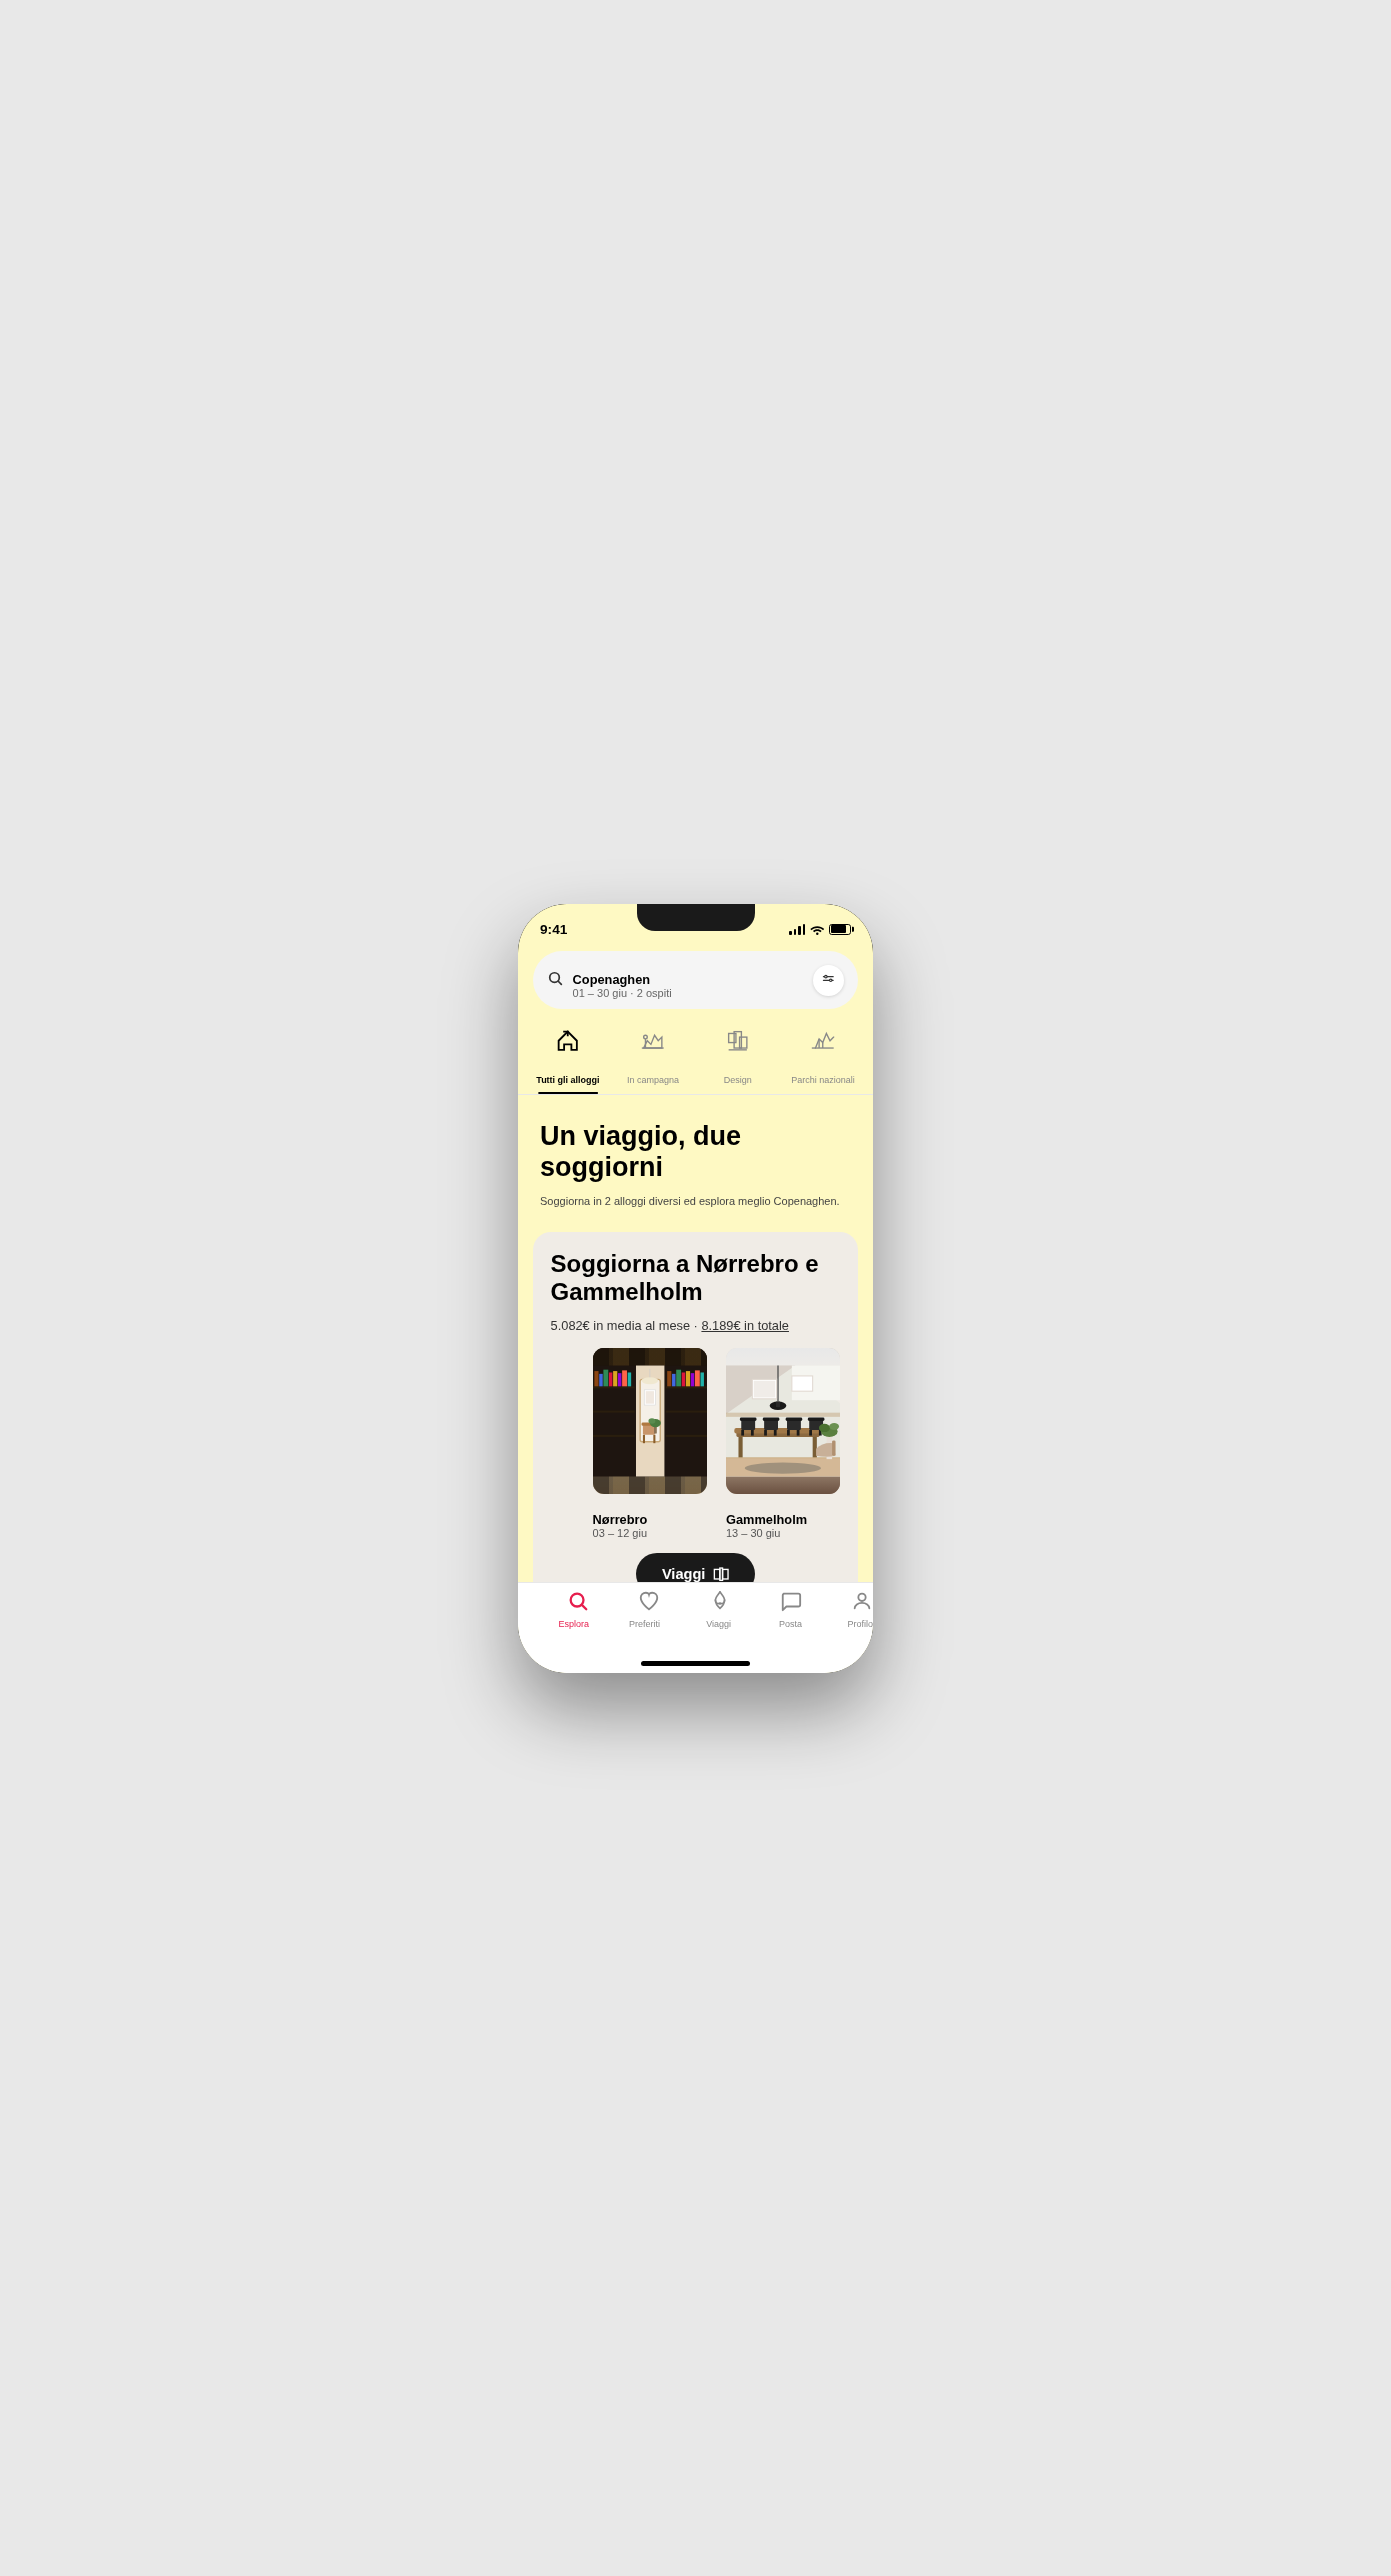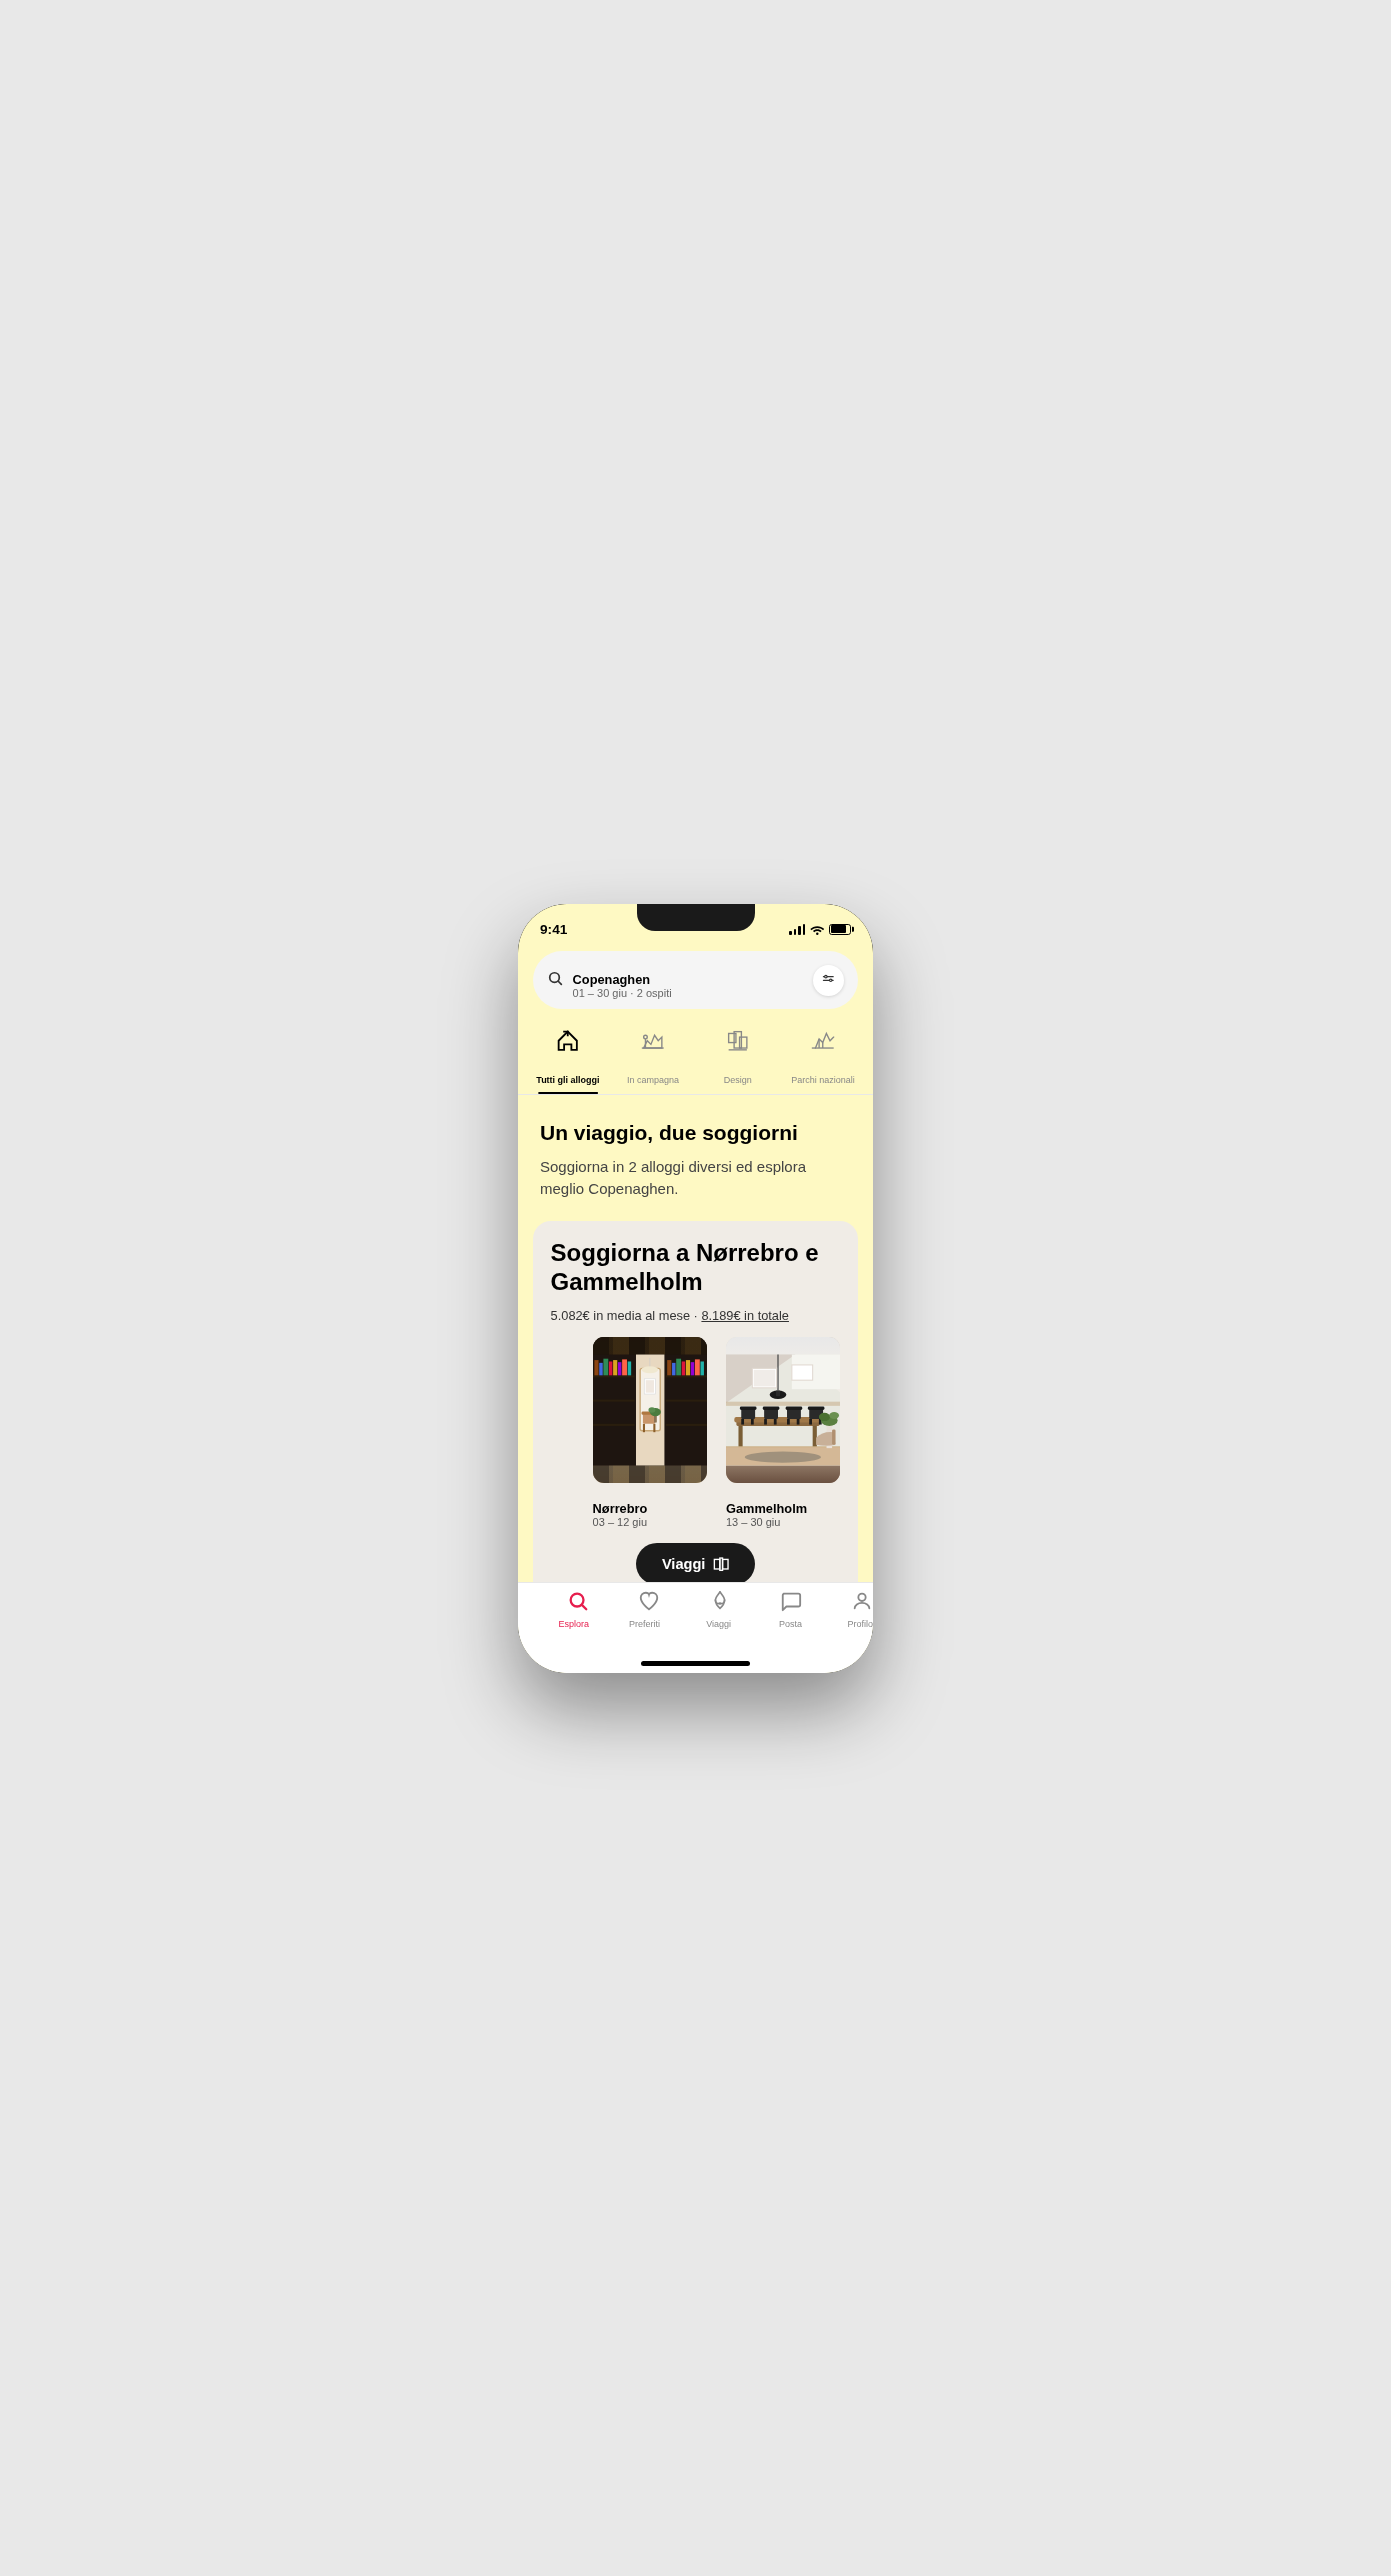--- a/index.html
+++ b/index.html
@@ -202,28 +202,28 @@
       font-size: 9px;
       color: #888;
       white-space: nowrap;
     }
 
     
     .hero-section {
       padding: 25.5px 22px 14.6px;
     }
     .hero-title {
-      font-size: 21px;
+      font-size: 27px;
       font-weight: 800;
       color: #000;
       line-height: 1.15;
       margin-bottom: 11px;
     }
     .hero-subtitle {
-      font-size: 15px;
+      font-size: 11px;
       color: #444;
       line-height: 1.45;
     }
 
     
     .property-card {
       margin: 7.3px 14.6px 14.6px;
       background: #f0ece6;
       border-radius: 18px;
       padding: 18px;

